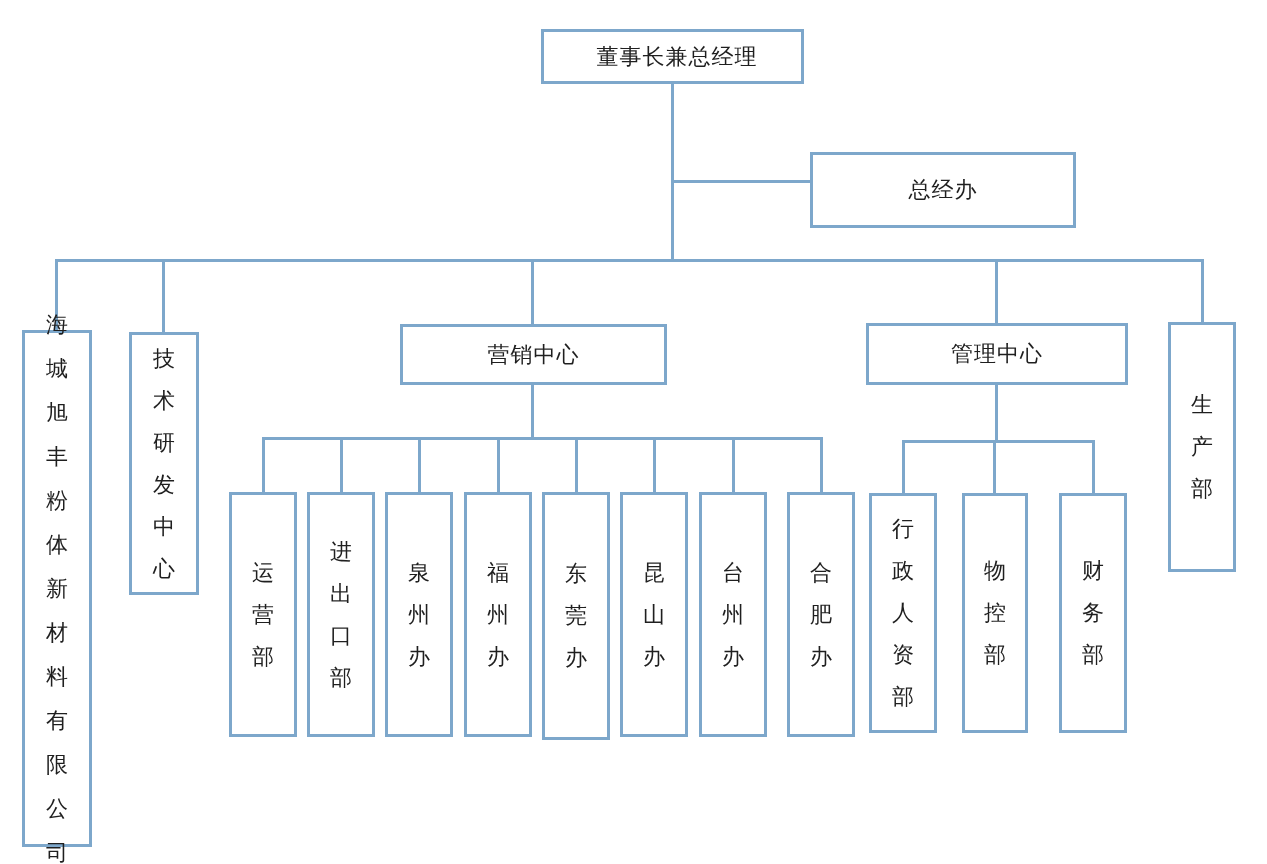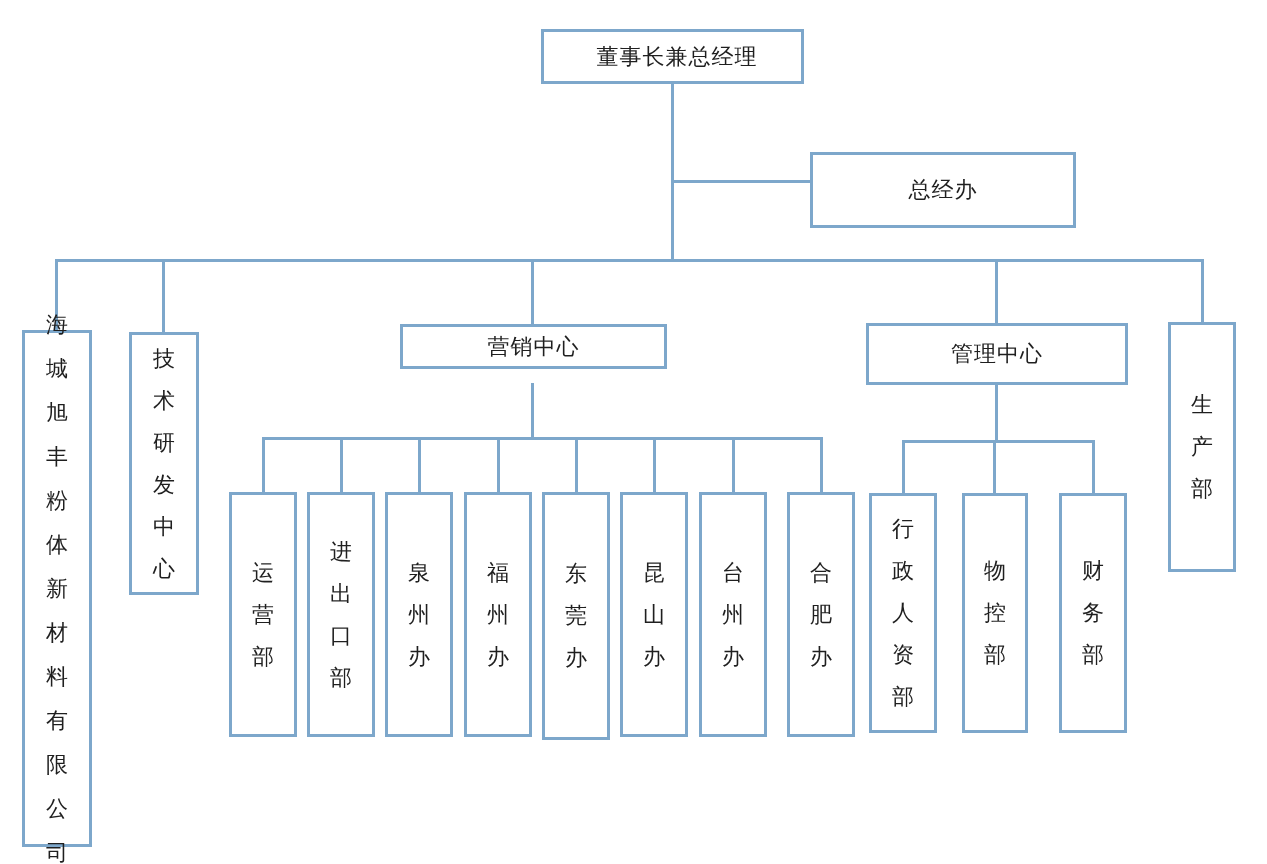--- a/index.html
+++ b/index.html
@@ -95,21 +95,21 @@
 公
 司</div>
 
   <div class="box vbox" style="left:129px; top:332px; width:70px; height:263px;">技
 术
 研
 发
 中
 心</div>
 
-  <div class="box" style="left:400px; top:324px; width:267px; height:45px;">营销中心</div>
+  <div class="box" style="left:400px; top:324px; width:267px; height:61px;">营销中心</div>
 
   <div class="box" style="left:866px; top:323px; width:262px; height:62px;">管理中心</div>
 
   <div class="box vbox" style="left:1168px; top:322px; width:68px; height:250px;">生
 产
 部</div>
 
   <div class="box vbox" style="left:229px; top:492px; width:68px; height:245px;">运
 营
 部</div>

